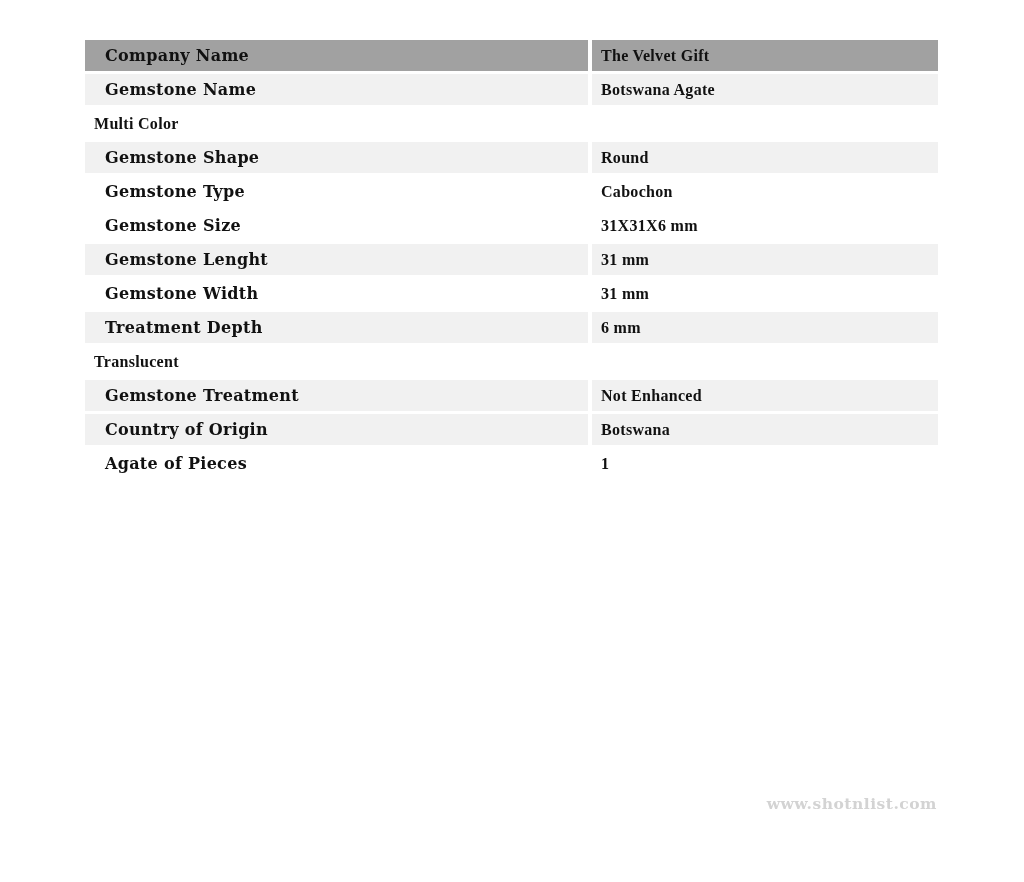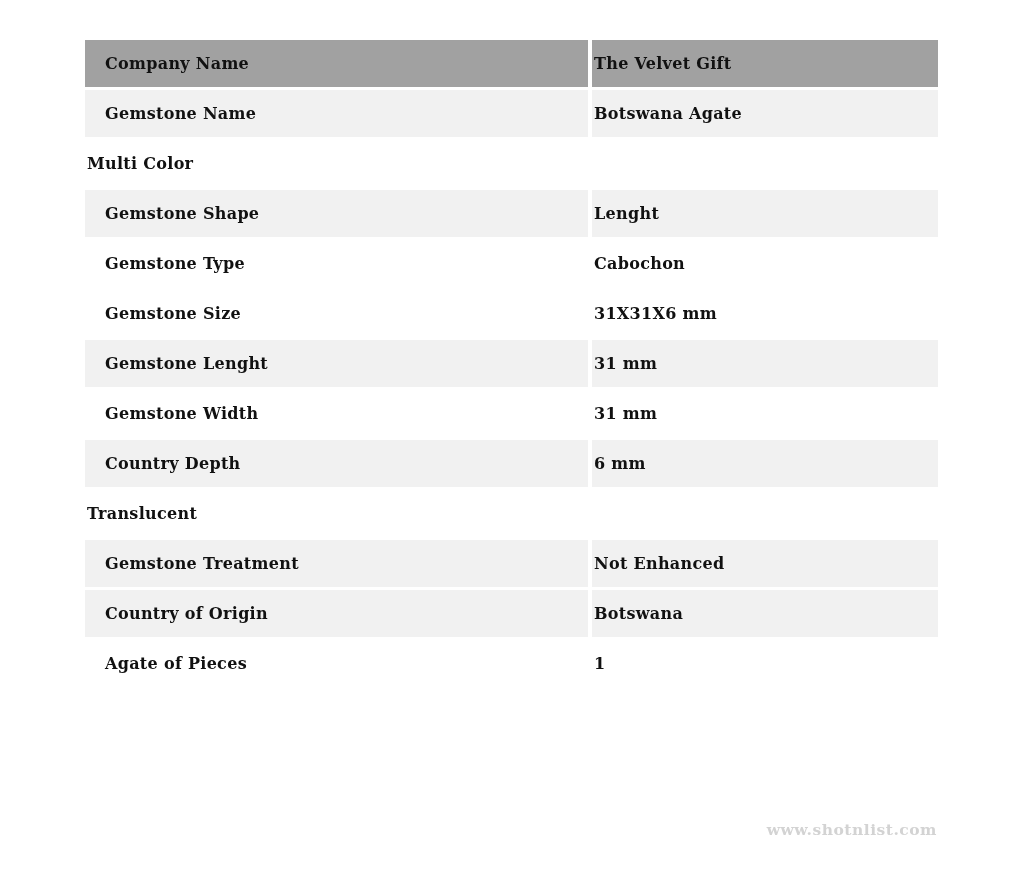--- a/index.html
+++ b/index.html
@@ -20,48 +20,49 @@
     left: 85px;
     top: 40px;
     width: 853px;
   }
   .row {
     display: flex;
     column-gap: 4px;
     margin-bottom: 3px;
   }
   .cell {
-    height: 47px;
+    height: 31px;
     display: flex;
     align-items: center;
     background: #ffffff;
   }
   .label-cell {
     width: 503px;
     padding-left: 20px;
     box-sizing: border-box;
     flex: 0 0 auto;
   }
   .value-cell {
     flex: 1 1 auto;
-    padding-left: 2px;
+    padding-left: 9px;
     box-sizing: border-box;
+    font-family: Liberation Serif, serif;
   }
   .row.header .cell { background: #a1a1a1; }
   .row.alt .cell    { background: #f1f1f1; text-align: center; }
   .cell span {
     font-weight: 700;
     font-size: 16px;
     letter-spacing: 0.3px;
     color: #111111;
     white-space: nowrap;
   }
   .watermark {
     position: absolute;
-    top: 820px;
+    top: 794px;
     right: 87px;
     font-weight: 700;
     font-size: 15.5px;
     letter-spacing: 0.5px;
     color: #d3d3d3;
   }
 </style>
 </head>
 <body>
 
@@ -91,21 +92,21 @@
       <div class="cell value-cell">
         <span>Multi Color</span>
       </div>
     </div>
 
     <div class="row alt">
       <div class="cell label-cell">
         <span>Gemstone Shape</span>
       </div>
       <div class="cell value-cell">
-        <span>Lenght</span>
+        <span>Round</span>
       </div>
     </div>
 
     <div class="row">
       <div class="cell label-cell">
         <span>Gemstone Type</span>
       </div>
       <div class="cell value-cell">
         <span>Cabochon</span>
       </div>
@@ -134,21 +135,21 @@
       <div class="cell label-cell">
         <span>Gemstone Width</span>
       </div>
       <div class="cell value-cell">
         <span>31 mm</span>
       </div>
     </div>
 
     <div class="row alt">
       <div class="cell label-cell">
-        <span>Country Depth</span>
+        <span>Treatment Depth</span>
       </div>
       <div class="cell value-cell">
         <span>6 mm</span>
       </div>
     </div>
 
     <div class="row">
       <div class="cell value-cell">
         <span>Translucent</span>
       </div>

